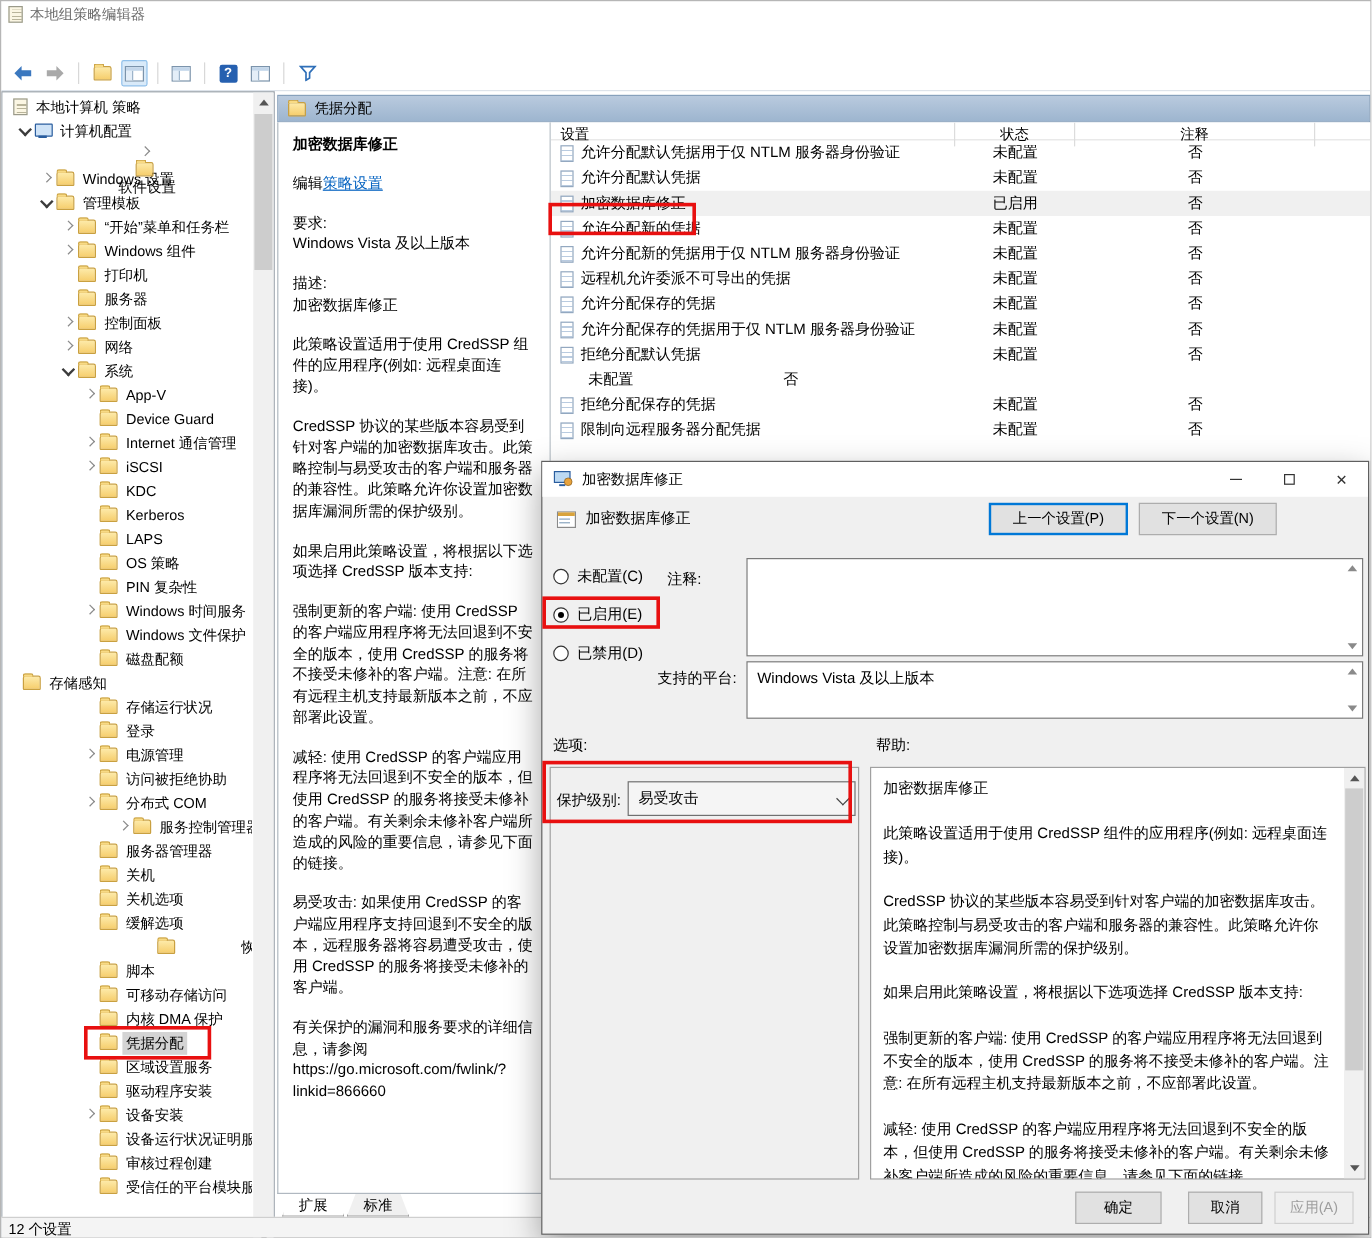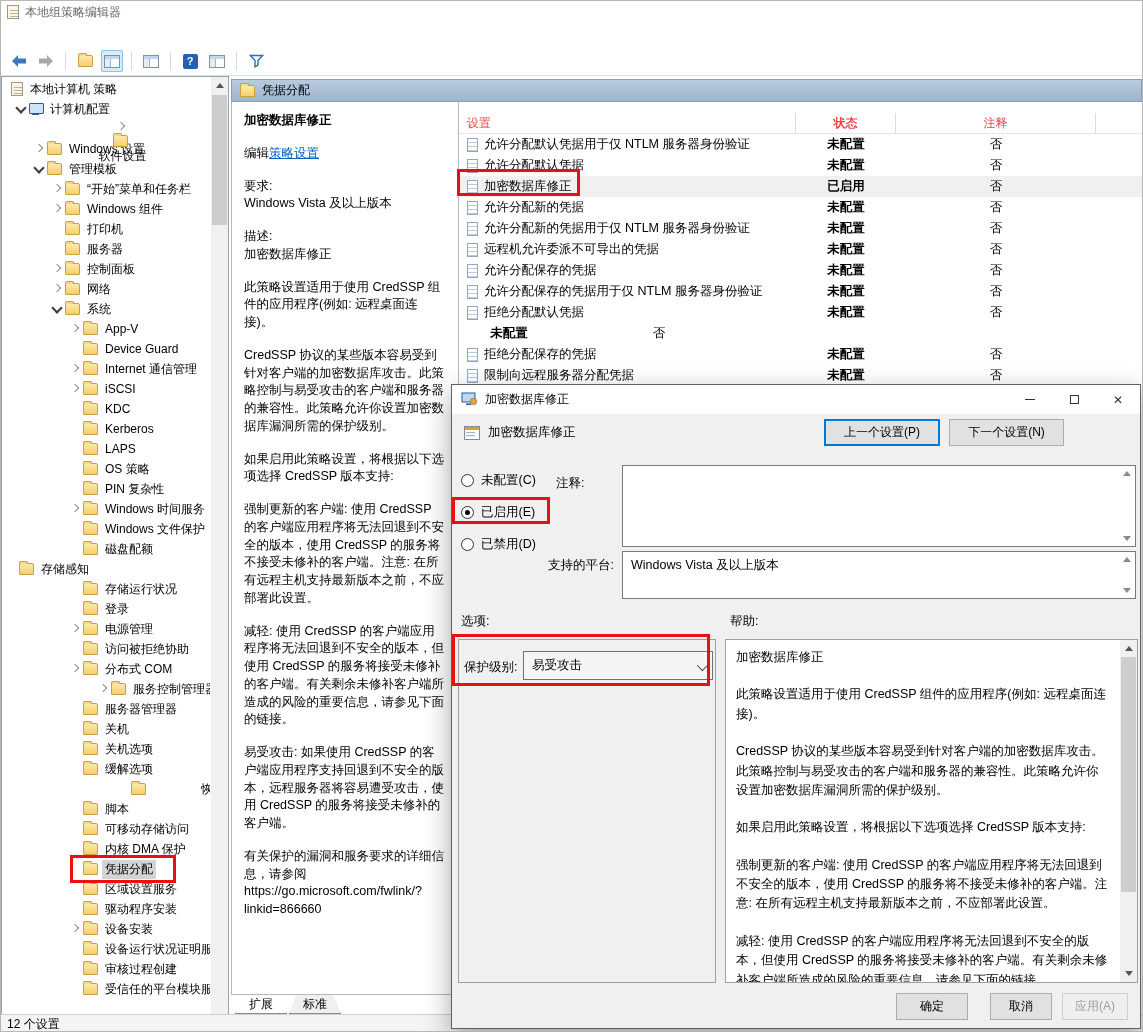--- a/index.html
+++ b/index.html
@@ -51,24 +51,24 @@
   .list-tab { position:absolute; left:437px; top:89px; right:5px; height:12px; background:#fff; border-radius:8px 8px 0 0; }
   
   .desc-panel { position:absolute; left:230px; top:101px; width:228px; height:893px; background:#fff; border:1px solid #b0b8c0; border-top:none; padding:10px 12px 0 12px; font-size:12.5px; line-height:1.42; overflow:hidden; }
   .desc-title { font-weight:bold; margin-bottom:15px; }
   .desc-edit { margin-bottom:15px; }
   .link { color:#0563c1; text-decoration:underline; cursor:pointer; }
   .desc-block { margin-bottom:15px; }
   .desc-panel p { margin:0 0 15px 0; }
   
   .settings-panel { position:absolute; left:458px; top:101px; right:0; height:282px; background:#fff; overflow:hidden; }
-  .settings-header { display:flex; height:32px; align-items:flex-end; border-bottom:1px solid #e4e4e4; color:#ef4444; }
+  .settings-header { display:flex; height:15px; align-items:flex-start; border-bottom:1px solid #e4e4e4; color:#000000; }
   .settings-header .cell { border-right:1px solid #dcdcdc; height:20px; display:flex; align-items:center; }
   .cell-name { width:337px; padding-left:8px; }
-  .cell-status { width:100px; justify-content:center; text-align:center;font-weight:bold; }
+  .cell-status { width:100px; justify-content:center; text-align:center; }
   .cell-comment { width:200px; justify-content:center; text-align:center; }
   .settings-row { display:flex; height:21px; align-items:center; font-size:12.5px; }
   .settings-row.sel { background:#f0f0f0; }
   .settings-row .cell-name { display:flex; align-items:center; gap:6px; overflow:hidden; white-space:nowrap; }
   .settings-row .cell-status, .settings-row .cell-comment { text-align:center; }
   .icon-setting { width:11px; height:14px; border:1px solid #93a8c0; background:repeating-linear-gradient(180deg,#fff 0 3px,#b9cbe0 3px 4px); flex:none; }
   
   .tabs-row { position:absolute; left:234px; top:994px; height:19px; display:flex; gap:2px; }
   .mmc-tab { min-width:52px; padding:1px 12px; display:flex; align-items:center; justify-content:center; font-size:12px;
     background:#f0f0f0; border:1px solid #8c8c8c; border-top:none; clip-path:polygon(14% 0,86% 0,100% 100%,0 100%); }

